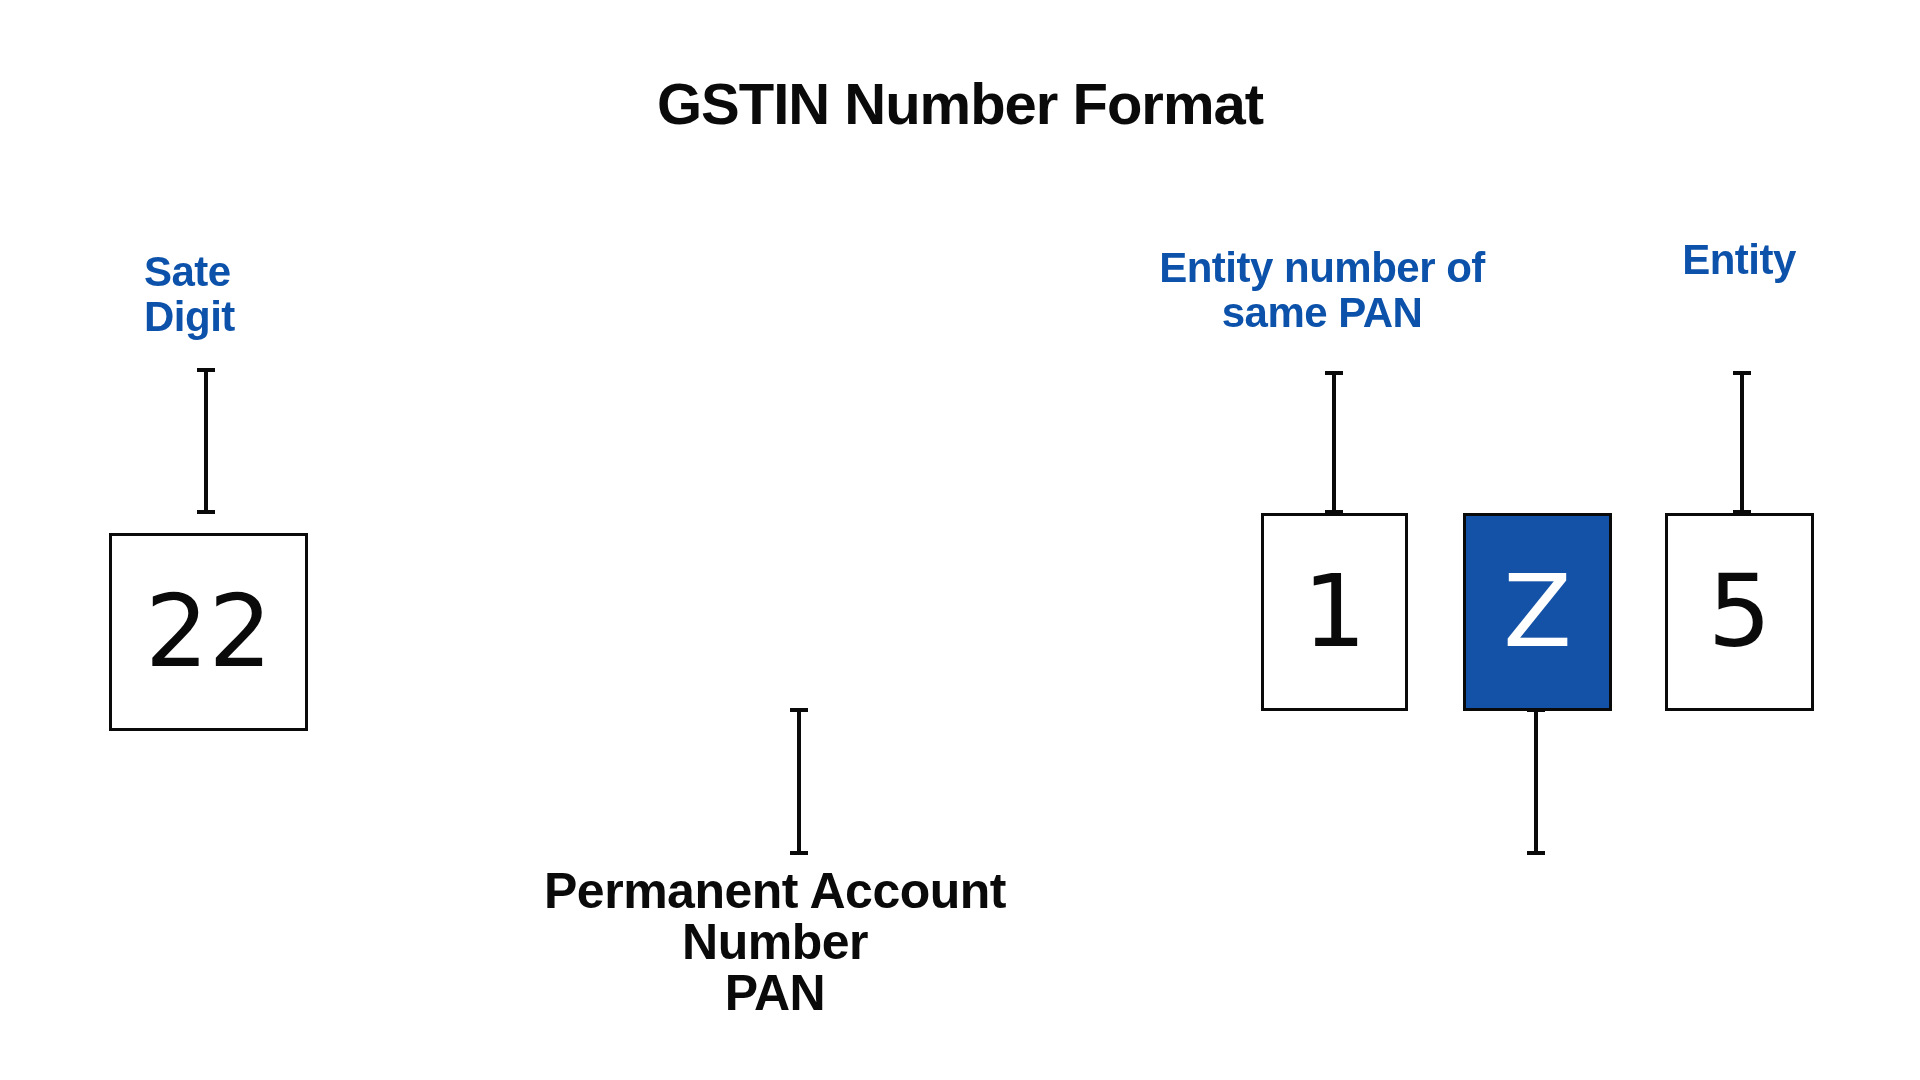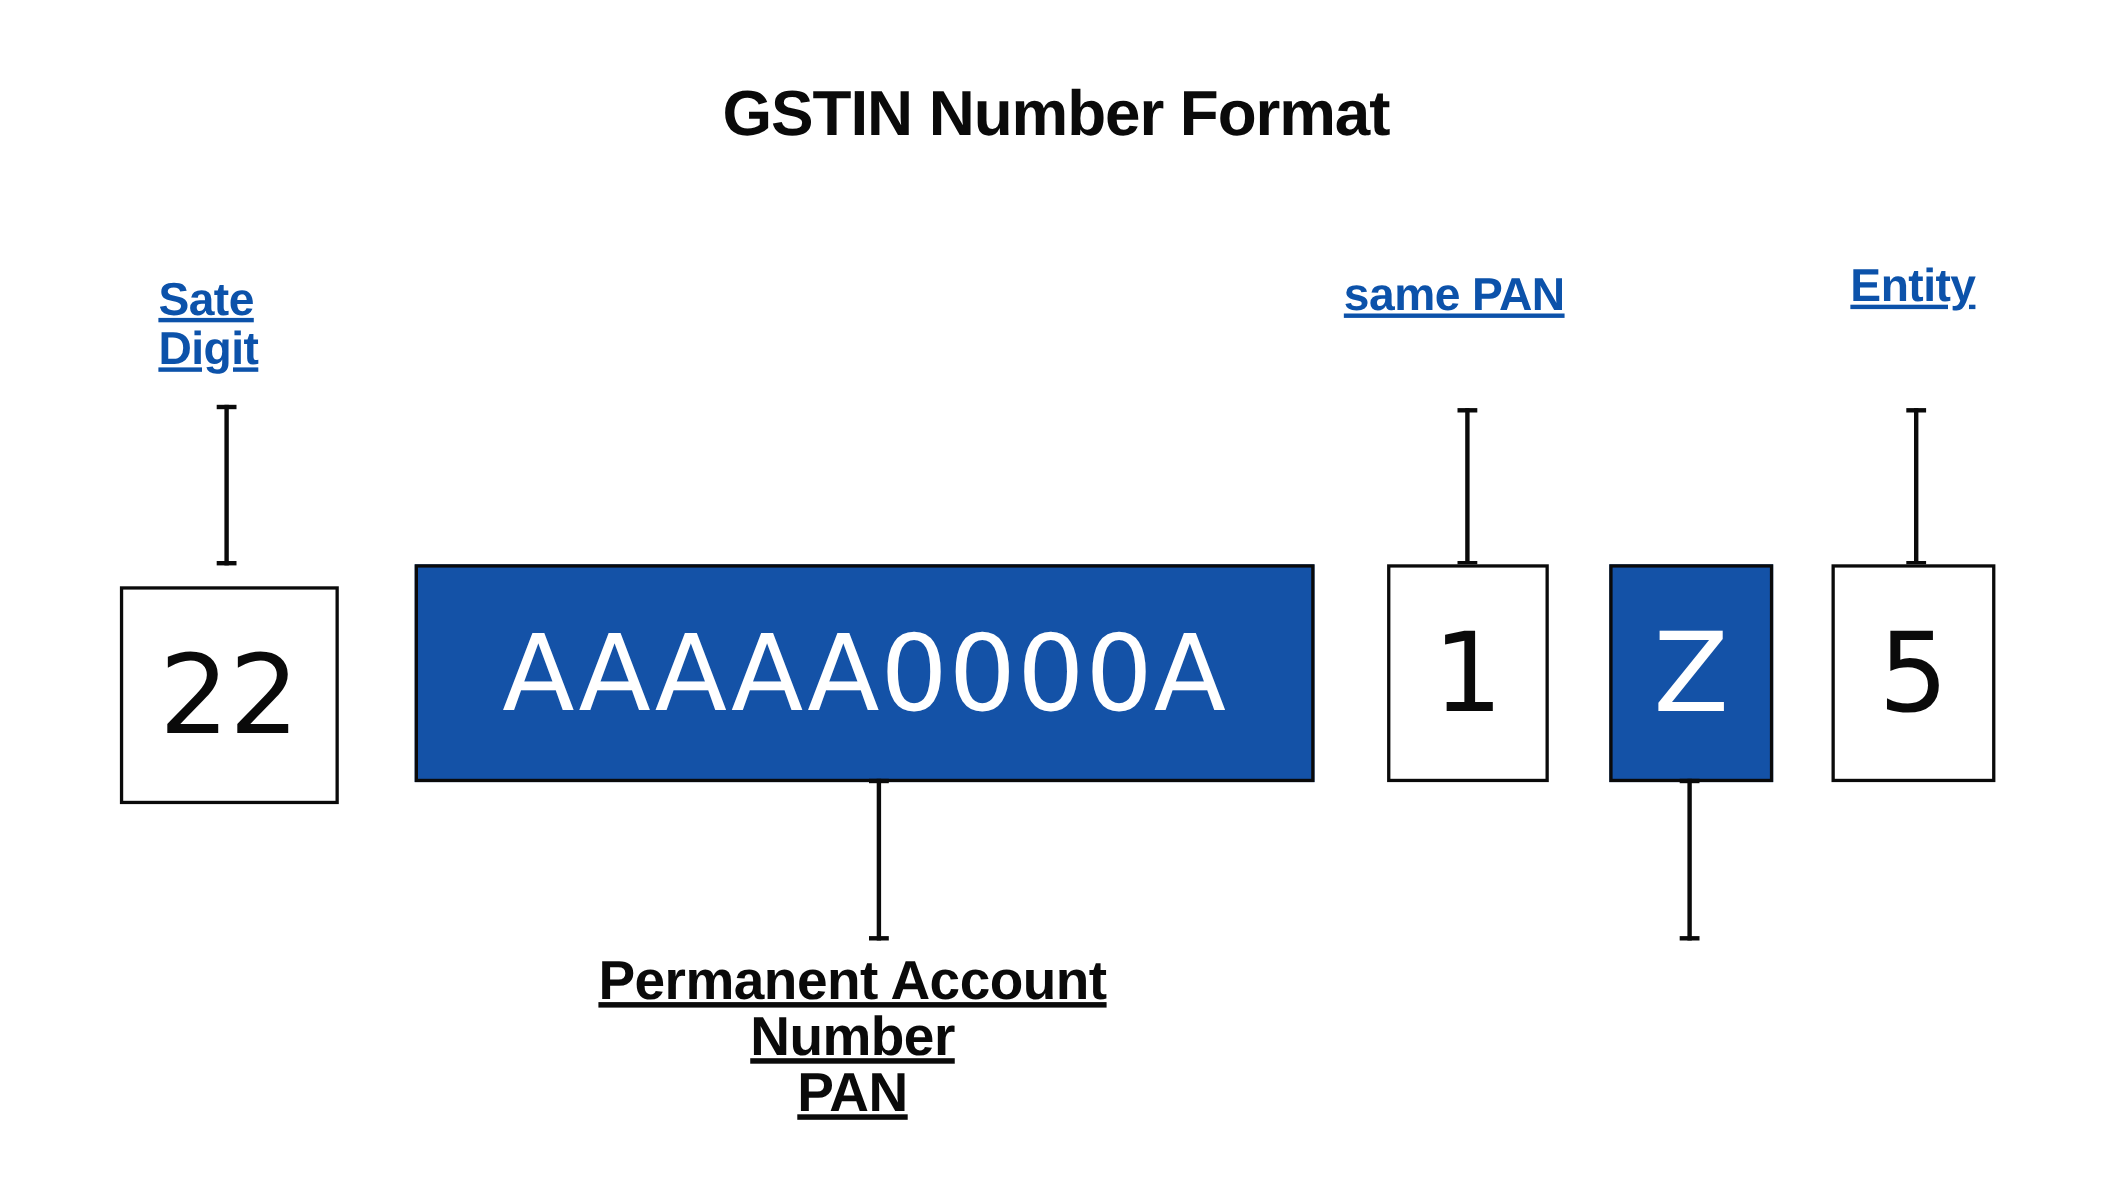--- a/index.html
+++ b/index.html
@@ -54,21 +54,20 @@
   .seg-pan      { left: 377px;  width: 818px; font-size: 96px; letter-spacing: 1px; }
   .seg-entity   { left: 1261px; width: 147px; }
   .seg-z        { left: 1463px; width: 149px; }
   .seg-checksum { left: 1665px; width: 149px; }
 
   
   .callout {
     position: absolute;
     font-weight: bold;
     margin: 0;
-    text-decoration: underline;
   }
   .callout .line { display: block; }
   .callout.blue {
     color: var(--label-blue, #0c52aa);
     font-size: 42px;
     line-height: 1.06;
     letter-spacing: -0.5px;
   }
   .callout.dark {
     color: var(--ink, #0a0a0a);
@@ -113,33 +112,33 @@
 <div class="canvas">
 
   <h1 class="title">GSTIN Number Format</h1>
 
   <p class="callout blue c-state">
     <span class="line">Sate</span>
     <span class="line">Digit</span>
   </p>
 
   <p class="callout blue c-entity">
+    <span class="line">Entity number of</span>
     <span class="line">same PAN</span>
   </p>
 
   <p class="callout blue c-checksum">
     <span class="line">Entity</span>
   </p>
 
   <div class="connector cn-state"></div>
   <div class="connector cn-entity"></div>
   <div class="connector cn-checksum"></div>
 
   <div class="seg seg-state">22</div>
-  <div class="seg blue seg-pan">AAAAA0000A</div>
   <div class="seg seg-entity">1</div>
   <div class="seg blue seg-z">Z</div>
   <div class="seg seg-checksum">5</div>
 
   <div class="connector cn-pan"></div>
   <div class="connector cn-z"></div>
 
   <p class="callout dark c-pan">
     <span class="line">Permanent Account Number</span>
     <span class="line">PAN</span>

